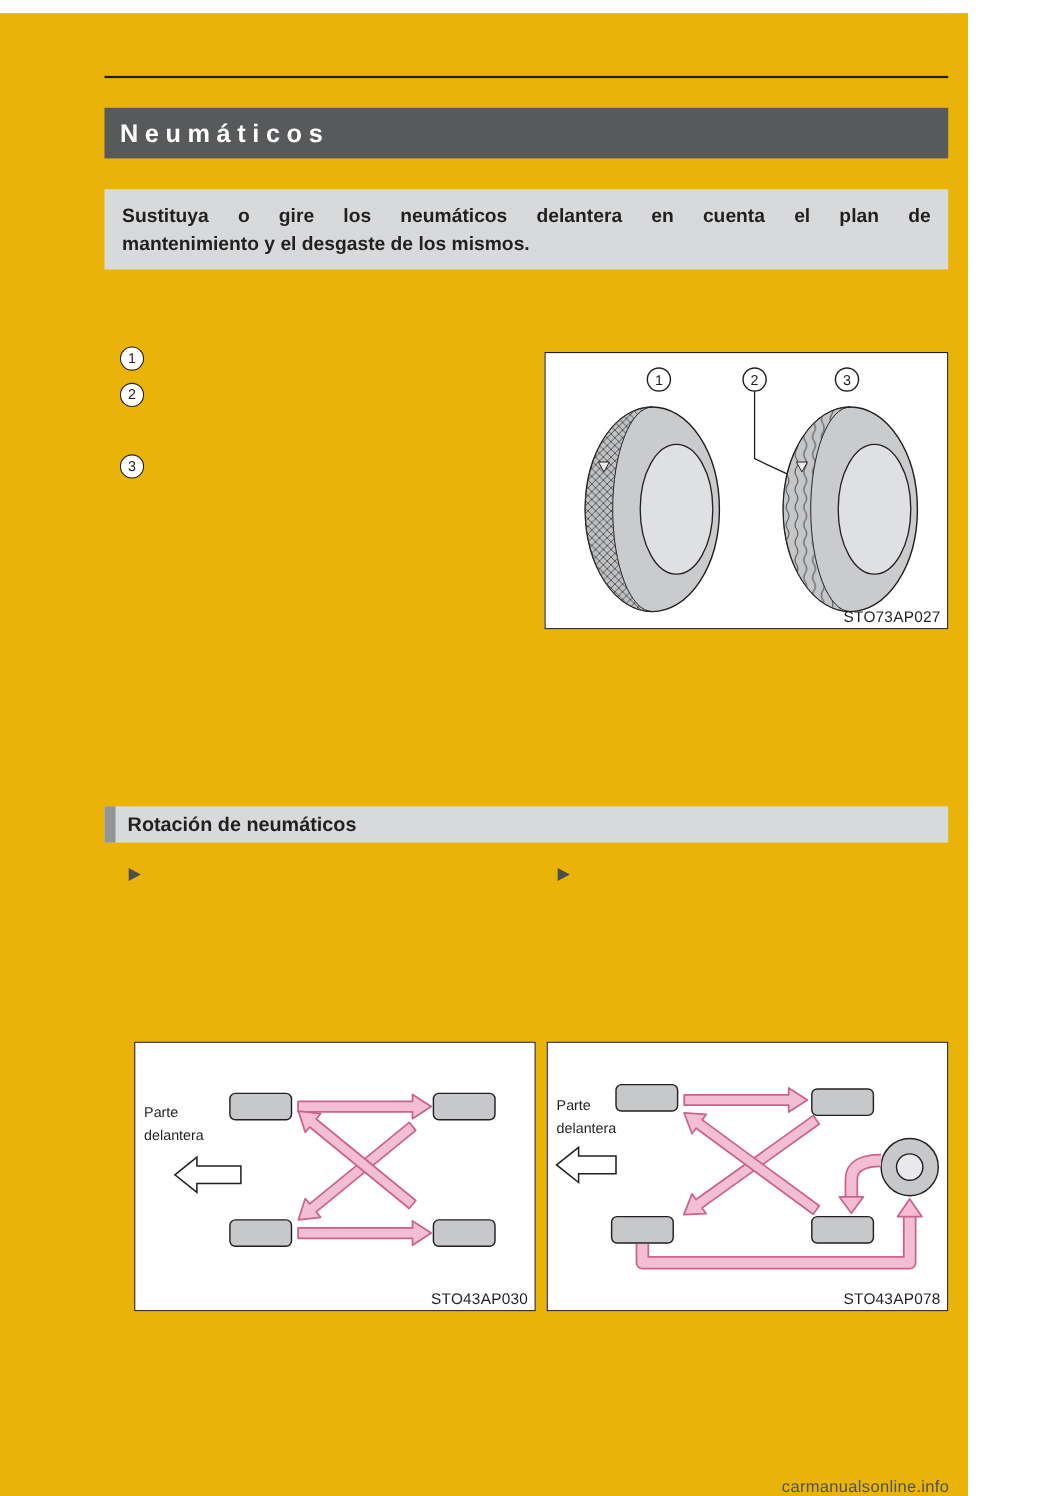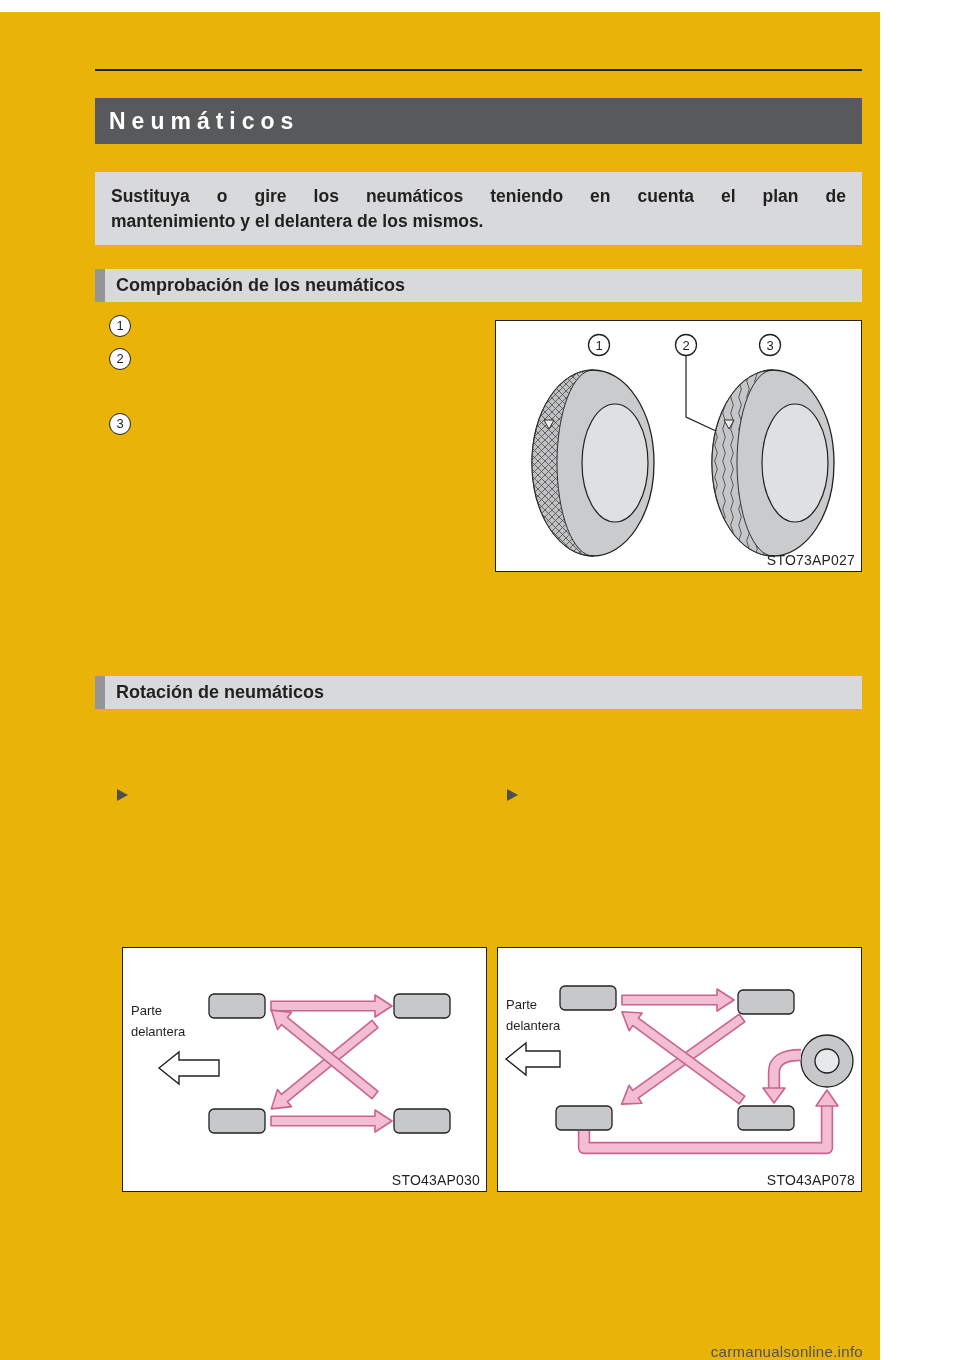--- a/index.html
+++ b/index.html
@@ -48,28 +48,24 @@
 
 <div class="page">
 
   <div class="top-rule"></div>
 
   <header class="title-bar">
     <span class="title-text">Neumáticos</span>
   </header>
 
   <section class="intro-box">
-    <span class="intro-line justify-line">Sustituya o gire los neumáticos teniendo en cuenta el plan de</span>
-    <span class="intro-line">mantenimiento y el delantera de los mismos.</span>
+    <span class="intro-line justify-line">Sustituya o gire los neumáticos delantera en cuenta el plan de</span>
+    <span class="intro-line">mantenimiento y el desgaste de los mismos.</span>
   </section>
 
-  <div class="section-header" style="top:257px;">
-    <span class="accent"></span>
-    <span class="heading-text">Comprobación de los neumáticos</span>
-  </div>
 
   <div class="num-badge" style="left:109px; top:303px;">1</div>
   <div class="num-badge" style="left:109px; top:336px;">2</div>
   <div class="num-badge" style="left:109px; top:401px;">3</div>
 
   <figure class="fig" style="left:495px; top:308px; width:367px; height:252px;">
     <svg width="365" height="250" viewBox="0 0 365 250">
       <defs>
         <pattern id="treadNew" width="7" height="7" patternUnits="userSpaceOnUse">
           <path d="M0,0L7,7M7,0L0,7" stroke="#4a4a4a" stroke-width="0.8" fill="none"></path>
@@ -102,21 +98,21 @@
         <text x="103" y="29" text-anchor="middle" font-size="13">1</text>
         <circle cx="190" cy="24" r="10.5" fill="#fff" stroke="#231f20" stroke-width="1.3"></circle>
         <text x="190" y="29" text-anchor="middle" font-size="13">2</text>
         <circle cx="274" cy="24" r="10.5" fill="#fff" stroke="#231f20" stroke-width="1.3"></circle>
         <text x="274" y="29" text-anchor="middle" font-size="13">3</text>
       </g>
     </svg>
     <figcaption class="fig-caption">STO73AP027</figcaption>
   </figure>
 
-  <div class="section-header" style="top:664px;">
+  <div class="section-header" style="top:721px;">
     <span class="accent"></span>
     <span class="heading-text">Rotación de neumáticos</span>
   </div>
 
   <span class="tri-marker" style="left:117px; top:777px;"></span>
   <span class="tri-marker" style="left:507px; top:777px;"></span>
 
   <div class="page-num">7</div>
   <div class="side-tab"></div>
 

